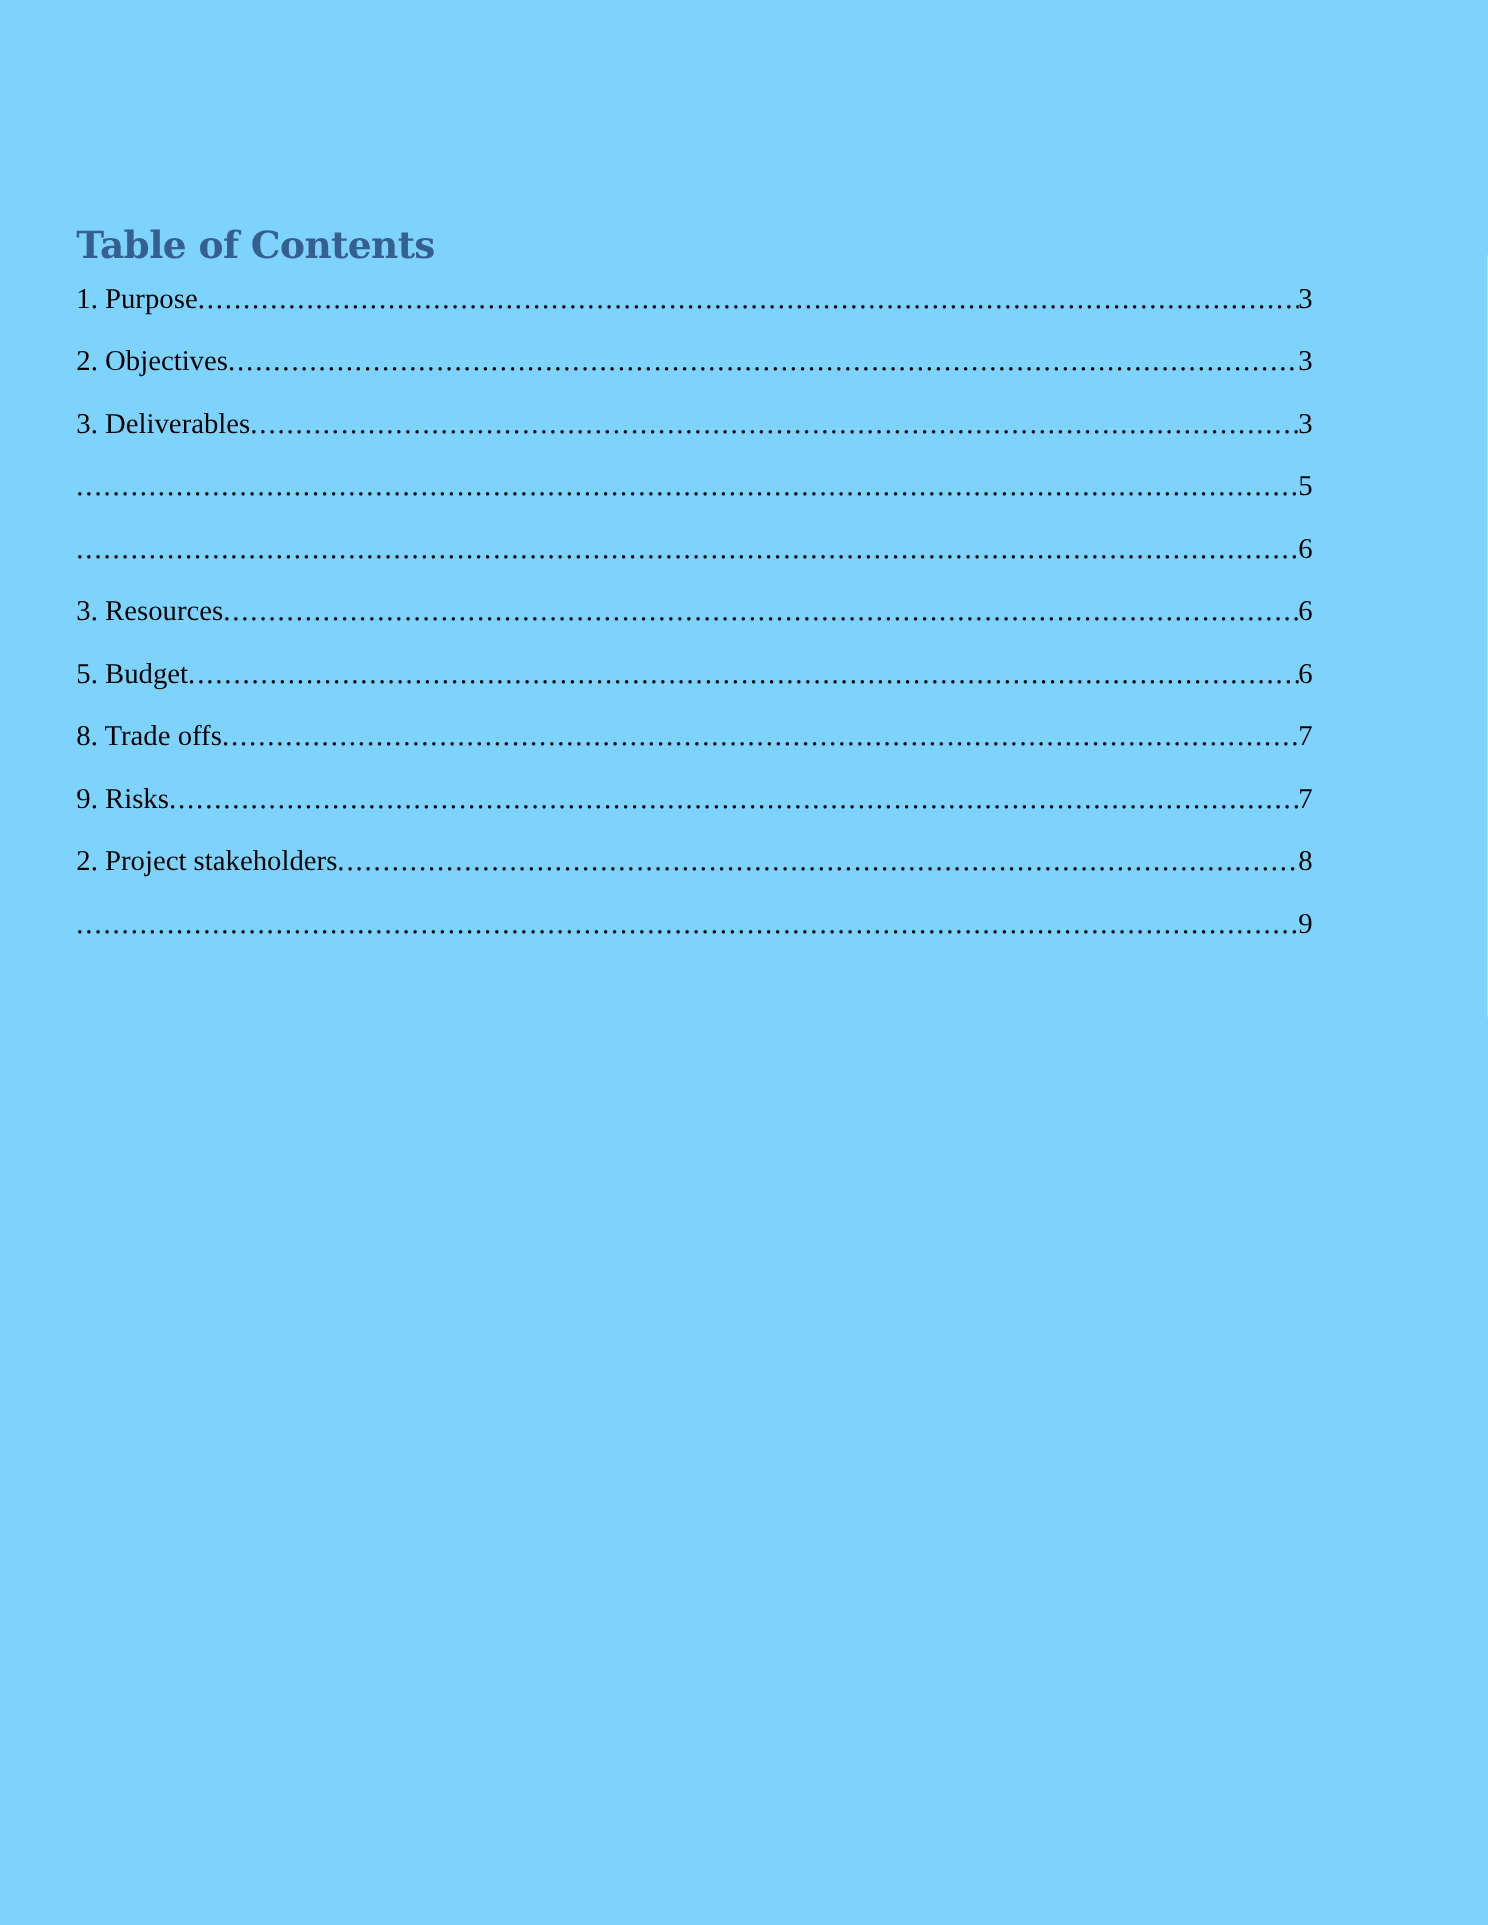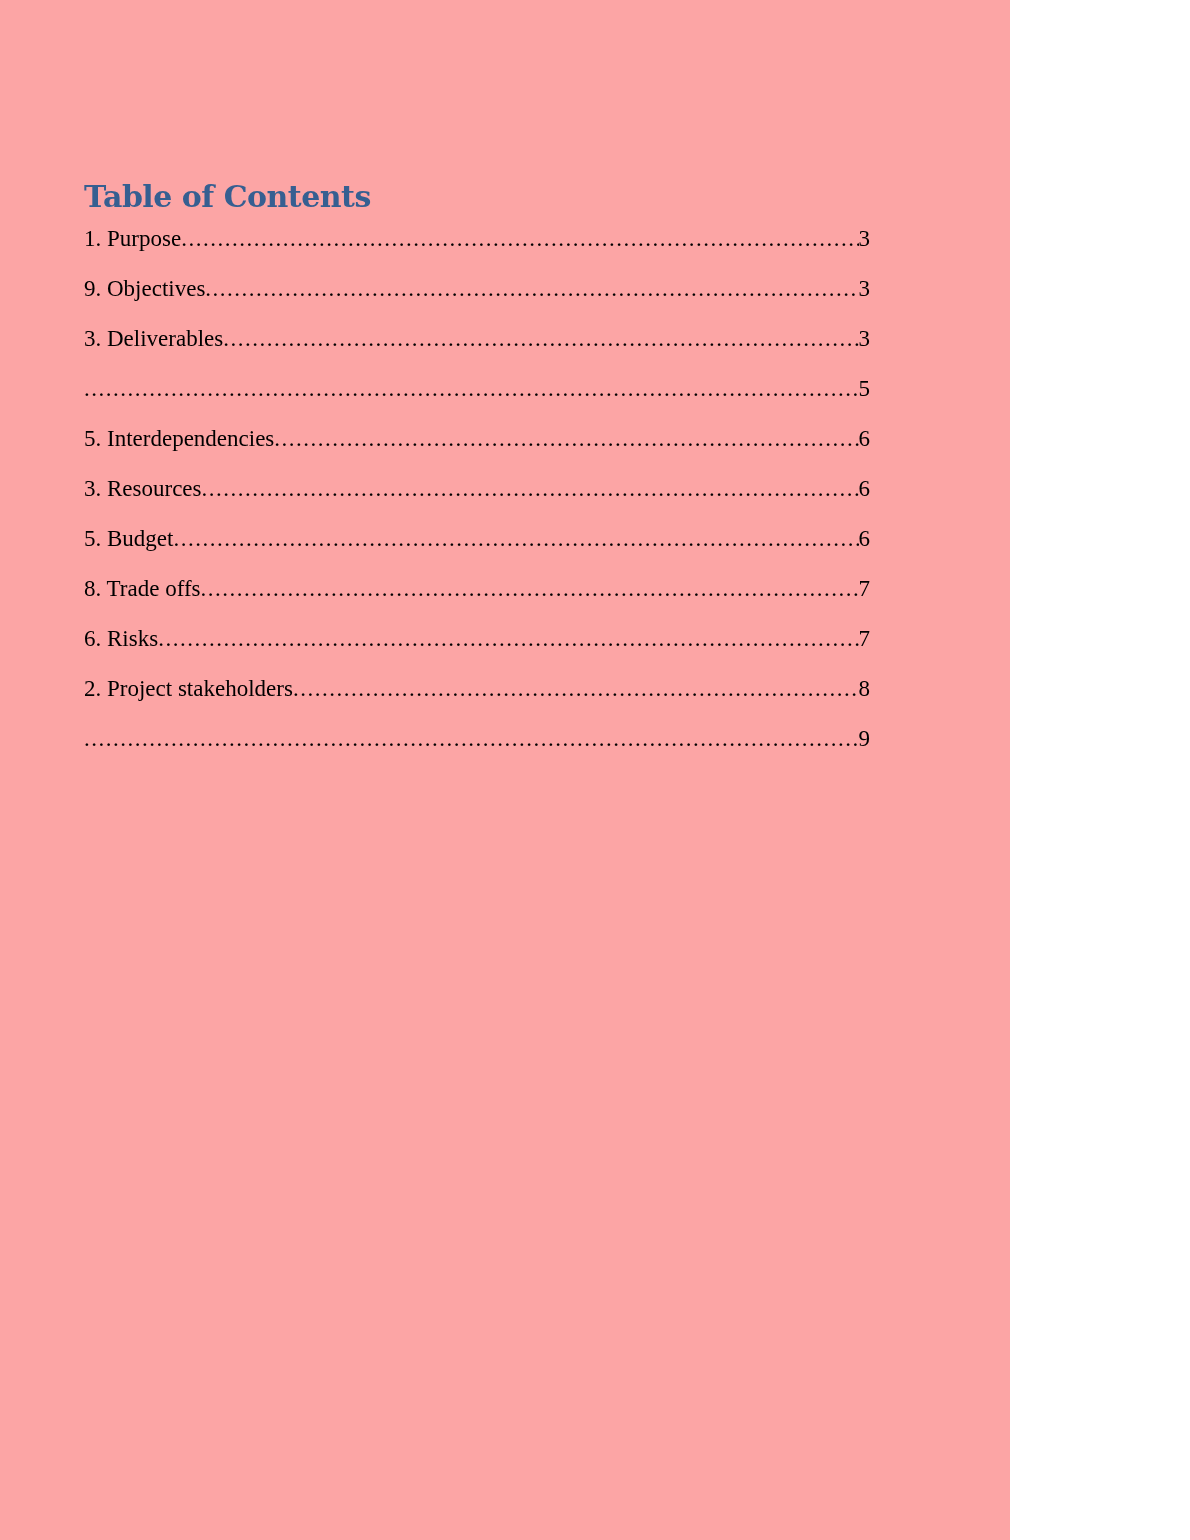--- a/index.html
+++ b/index.html
@@ -11,25 +11,25 @@
     width: 1190px;
     height: 1540px;
     position: relative;
     font-family: "Liberation Serif", serif;
     color: #000000;
     overflow: hidden;
   }
   .page {
     position: absolute;
     top: 0; left: 0;
-    width: 1010px;
+    width: 1190px;
     height: 1540px;
-    background: #fca5a5;
+    background: #7dd3fc;
     box-sizing: border-box;
-    padding: 180px 140px 0 84px;
+    padding: 180px 140px 0 61px;
   }
   .toc-title {
     font-family: "DejaVu Serif", serif;
     font-weight: bold;
     font-size: 30px;
     line-height: 34px;
     letter-spacing: -0.5px;
     margin: 0;
     padding: 0;
   }
@@ -67,55 +67,54 @@
 
 <div class="page">
   <h1 class="toc-title" style="color: rgb(54, 95, 145);">Table of Contents</h1>
   <nav class="toc" id="toc-rows">
       <div class="toc-row">
     <span class="toc-label">1. Purpose</span>
     <span class="toc-leader">............................................................................................................................................................................................................................................................................................................</span>
     <span class="toc-page">3</span>
   </div>
       <div class="toc-row">
-    <span class="toc-label">9. Objectives</span>
+    <span class="toc-label">2. Objectives</span>
     <span class="toc-leader">............................................................................................................................................................................................................................................................................................................</span>
     <span class="toc-page">3</span>
   </div>
       <div class="toc-row">
     <span class="toc-label">3. Deliverables</span>
     <span class="toc-leader">............................................................................................................................................................................................................................................................................................................</span>
     <span class="toc-page">3</span>
   </div>
       <div class="toc-row">
     <span class="toc-leader">............................................................................................................................................................................................................................................................................................................</span>
     <span class="toc-page">5</span>
   </div>
       <div class="toc-row">
-    <span class="toc-label">5. Interdependencies</span>
     <span class="toc-leader">............................................................................................................................................................................................................................................................................................................</span>
     <span class="toc-page">6</span>
   </div>
       <div class="toc-row">
     <span class="toc-label">3. Resources</span>
     <span class="toc-leader">............................................................................................................................................................................................................................................................................................................</span>
     <span class="toc-page">6</span>
   </div>
       <div class="toc-row">
     <span class="toc-label">5. Budget</span>
     <span class="toc-leader">............................................................................................................................................................................................................................................................................................................</span>
     <span class="toc-page">6</span>
   </div>
       <div class="toc-row">
     <span class="toc-label">8. Trade offs</span>
     <span class="toc-leader">............................................................................................................................................................................................................................................................................................................</span>
     <span class="toc-page">7</span>
   </div>
       <div class="toc-row">
-    <span class="toc-label">6. Risks</span>
+    <span class="toc-label">9. Risks</span>
     <span class="toc-leader">............................................................................................................................................................................................................................................................................................................</span>
     <span class="toc-page">7</span>
   </div>
       <div class="toc-row">
     <span class="toc-label">2. Project stakeholders</span>
     <span class="toc-leader">............................................................................................................................................................................................................................................................................................................</span>
     <span class="toc-page">8</span>
   </div>
       <div class="toc-row">
     <span class="toc-leader">............................................................................................................................................................................................................................................................................................................</span>

